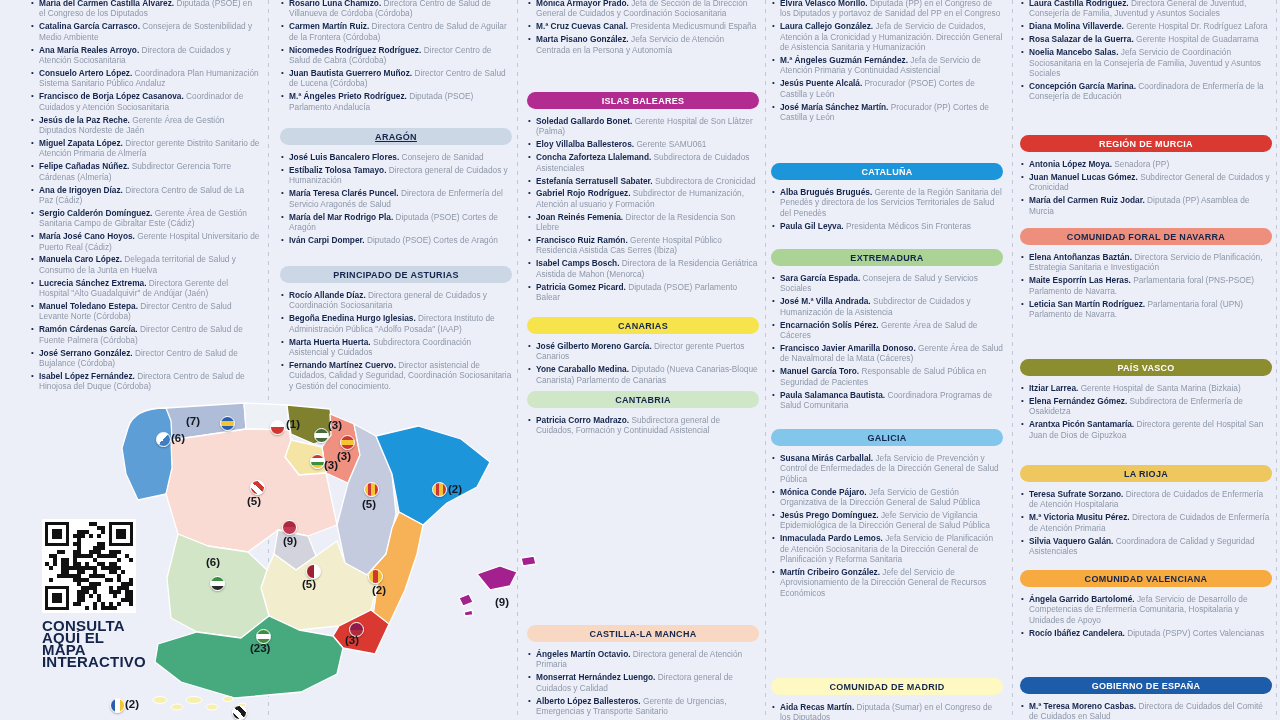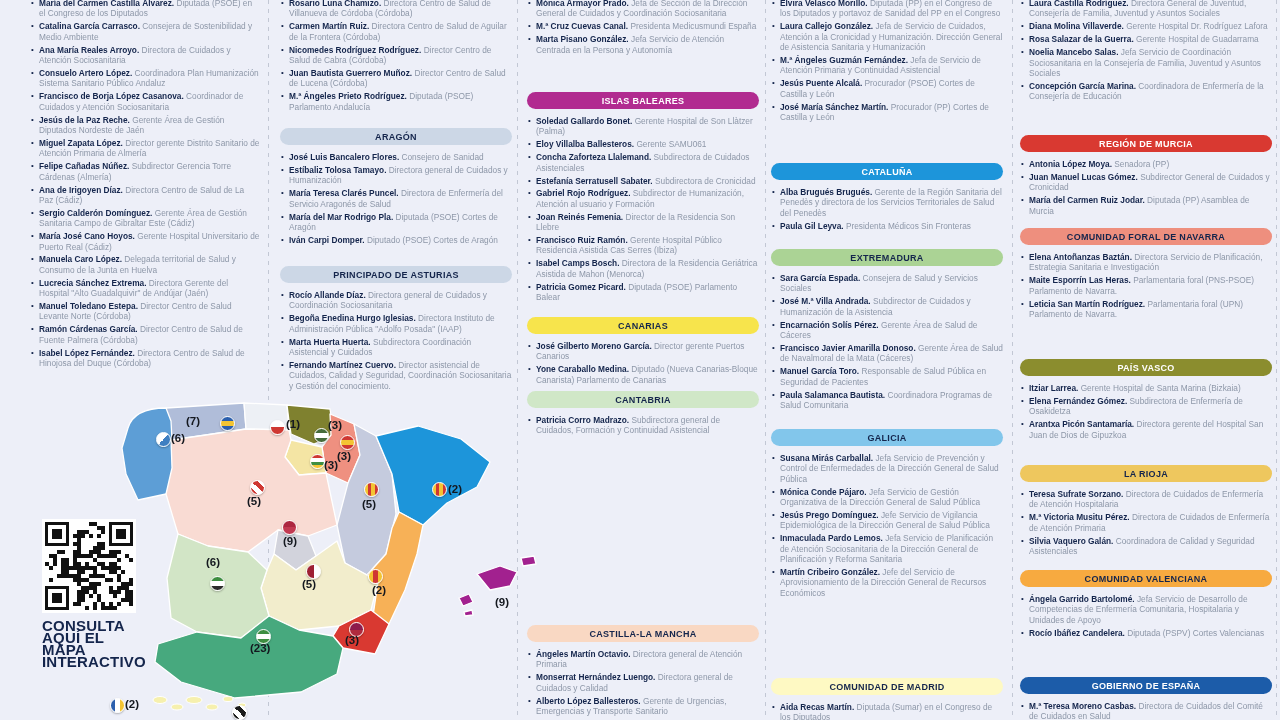--- a/index.html
+++ b/index.html
@@ -46,37 +46,38 @@
         <li><span class="pname">Jesús de la Paz Reche. </span><span class="prole">Gerente Área de Gestión Diputados Nordeste de Jaén</span></li>
         <li><span class="pname">Miguel Zapata López. </span><span class="prole">Director gerente Distrito Sanitario de Atención Primaria de Almería</span></li>
         <li><span class="pname">Felipe Cañadas Núñez. </span><span class="prole">Subdirector Gerencia Torre Cárdenas (Almería)</span></li>
         <li><span class="pname">Ana de Irigoyen Díaz. </span><span class="prole">Directora Centro de Salud de La Paz (Cádiz)</span></li>
         <li><span class="pname">Sergio Calderón Domínguez. </span><span class="prole">Gerente Área de Gestión Sanitaria Campo de Gibraltar Este (Cádiz)</span></li>
         <li><span class="pname">María José Cano Hoyos. </span><span class="prole">Gerente Hospital Universitario de Puerto Real (Cádiz)</span></li>
         <li><span class="pname">Manuela Caro López. </span><span class="prole">Delegada territorial de Salud y Consumo de la Junta en Huelva</span></li>
         <li><span class="pname">Lucrecia Sánchez Extrema. </span><span class="prole">Directora Gerente del Hospital "Alto Guadalquivir" de Andújar (Jaén)</span></li>
         <li><span class="pname">Manuel Toledano Estepa. </span><span class="prole">Director Centro de Salud Levante Norte (Córdoba)</span></li>
         <li><span class="pname">Ramón Cárdenas García. </span><span class="prole">Director Centro de Salud de Fuente Palmera (Córdoba)</span></li>
+        <li><span class="pname">José Serrano González. </span><span class="prole">Director Centro de Salud de Bujalance (Córdoba)</span></li>
         <li><span class="pname">Isabel López Fernández. </span><span class="prole">Directora Centro de Salud de Hinojosa del Duque (Córdoba)</span></li>
       </ul>
     </div>
 </div>
 
 <div class="col" style="left:280px;width:232px">
   <div class="block" style="top:-2px">
       <ul class="plist">
         <li><span class="pname">Rosario Luna Chamizo. </span><span class="prole">Directora Centro de Salud de Villanueva de Córdoba (Córdoba)</span></li>
         <li><span class="pname">Carmen Martín Ruiz. </span><span class="prole">Directora Centro de Salud de Aguilar de la Frontera (Córdoba)</span></li>
         <li><span class="pname">Nicomedes Rodríguez Rodríguez. </span><span class="prole">Director Centro de Salud de Cabra (Córdoba)</span></li>
         <li><span class="pname">Juan Bautista Guerrero Muñoz. </span><span class="prole">Director Centro de Salud de Lucena (Córdoba)</span></li>
         <li><span class="pname">M.ª Ángeles Prieto Rodríguez. </span><span class="prole">Diputada (PSOE) Parlamento Andalucía</span></li>
       </ul>
     </div>
   <div class="block" style="top:128px">
-      <div class="pill" style="background: rgb(204, 215, 230); color: rgb(20, 37, 76);">ARAGÓN</div>
+      <div class="pill" style="background: rgb(204, 215, 230); color: rgb(20, 37, 76); text-decoration: underline;">ARAGÓN</div>
       <ul class="plist">
         <li><span class="pname">José Luis Bancalero Flores. </span><span class="prole">Consejero de Sanidad</span></li>
         <li><span class="pname">Estíbaliz Tolosa Tamayo. </span><span class="prole">Directora general de Cuidados y Humanización</span></li>
         <li><span class="pname">María Teresa Clarés Puncel. </span><span class="prole">Directora de Enfermería del Servicio Aragonés de Salud</span></li>
         <li><span class="pname">María del Mar Rodrigo Pla. </span><span class="prole">Diputada (PSOE) Cortes de Aragón</span></li>
         <li><span class="pname">Iván Carpi Domper. </span><span class="prole">Diputado (PSOE) Cortes de Aragón</span></li>
       </ul>
     </div>
   <div class="block" style="top:266px">
       <div class="pill" style="background: rgb(204, 215, 230); color: rgb(20, 37, 76);">PRINCIPADO DE ASTURIAS</div>

